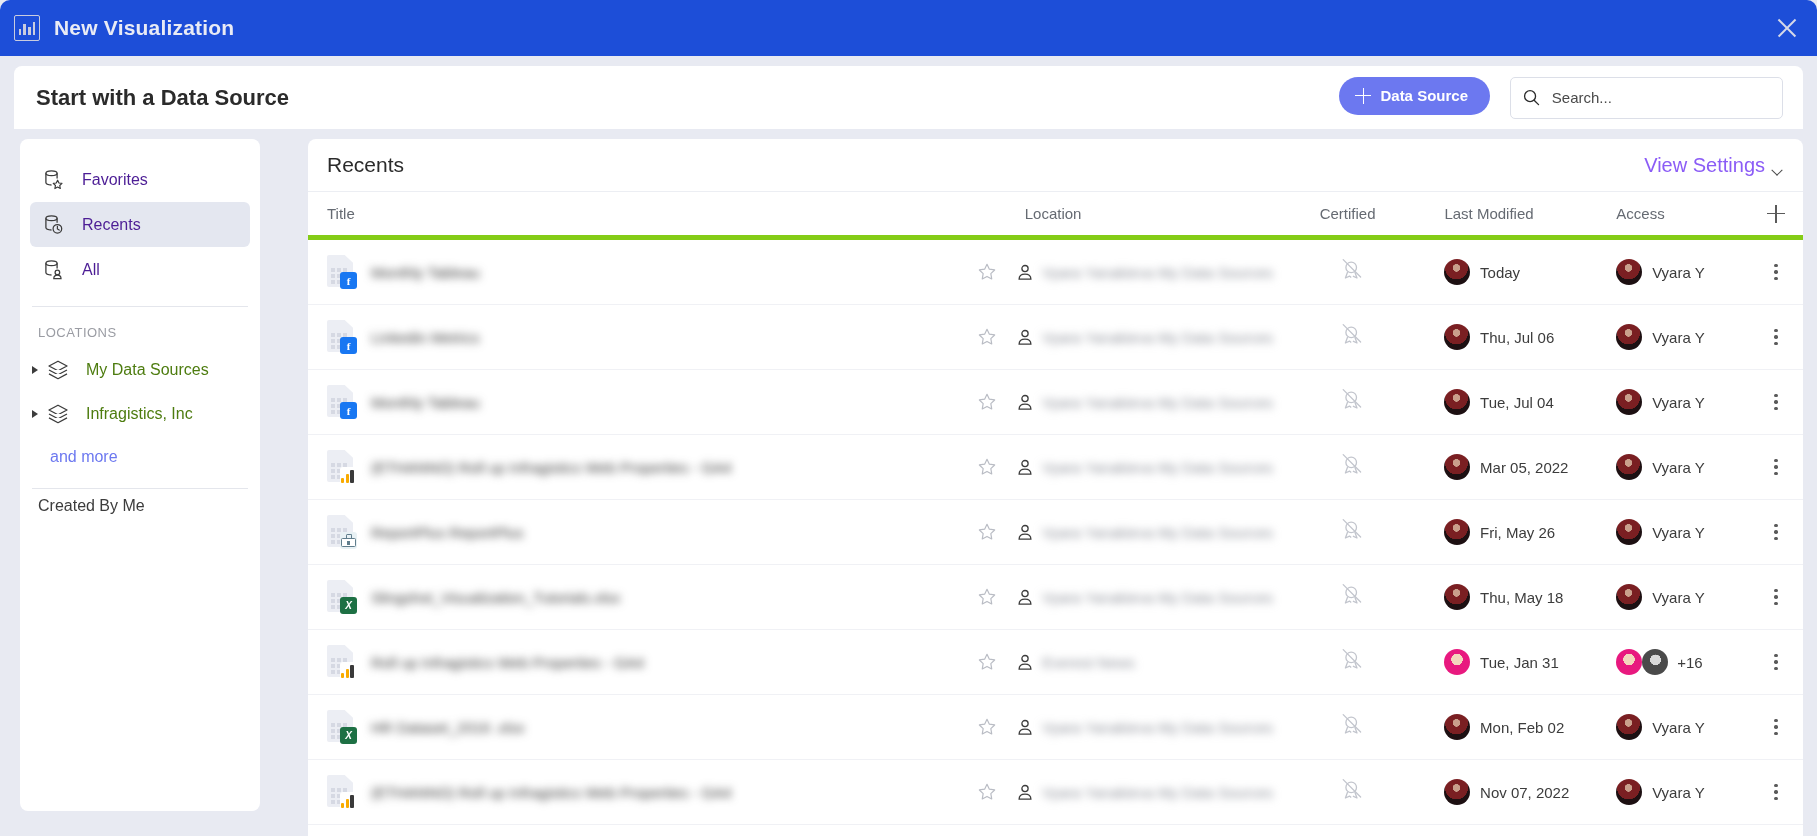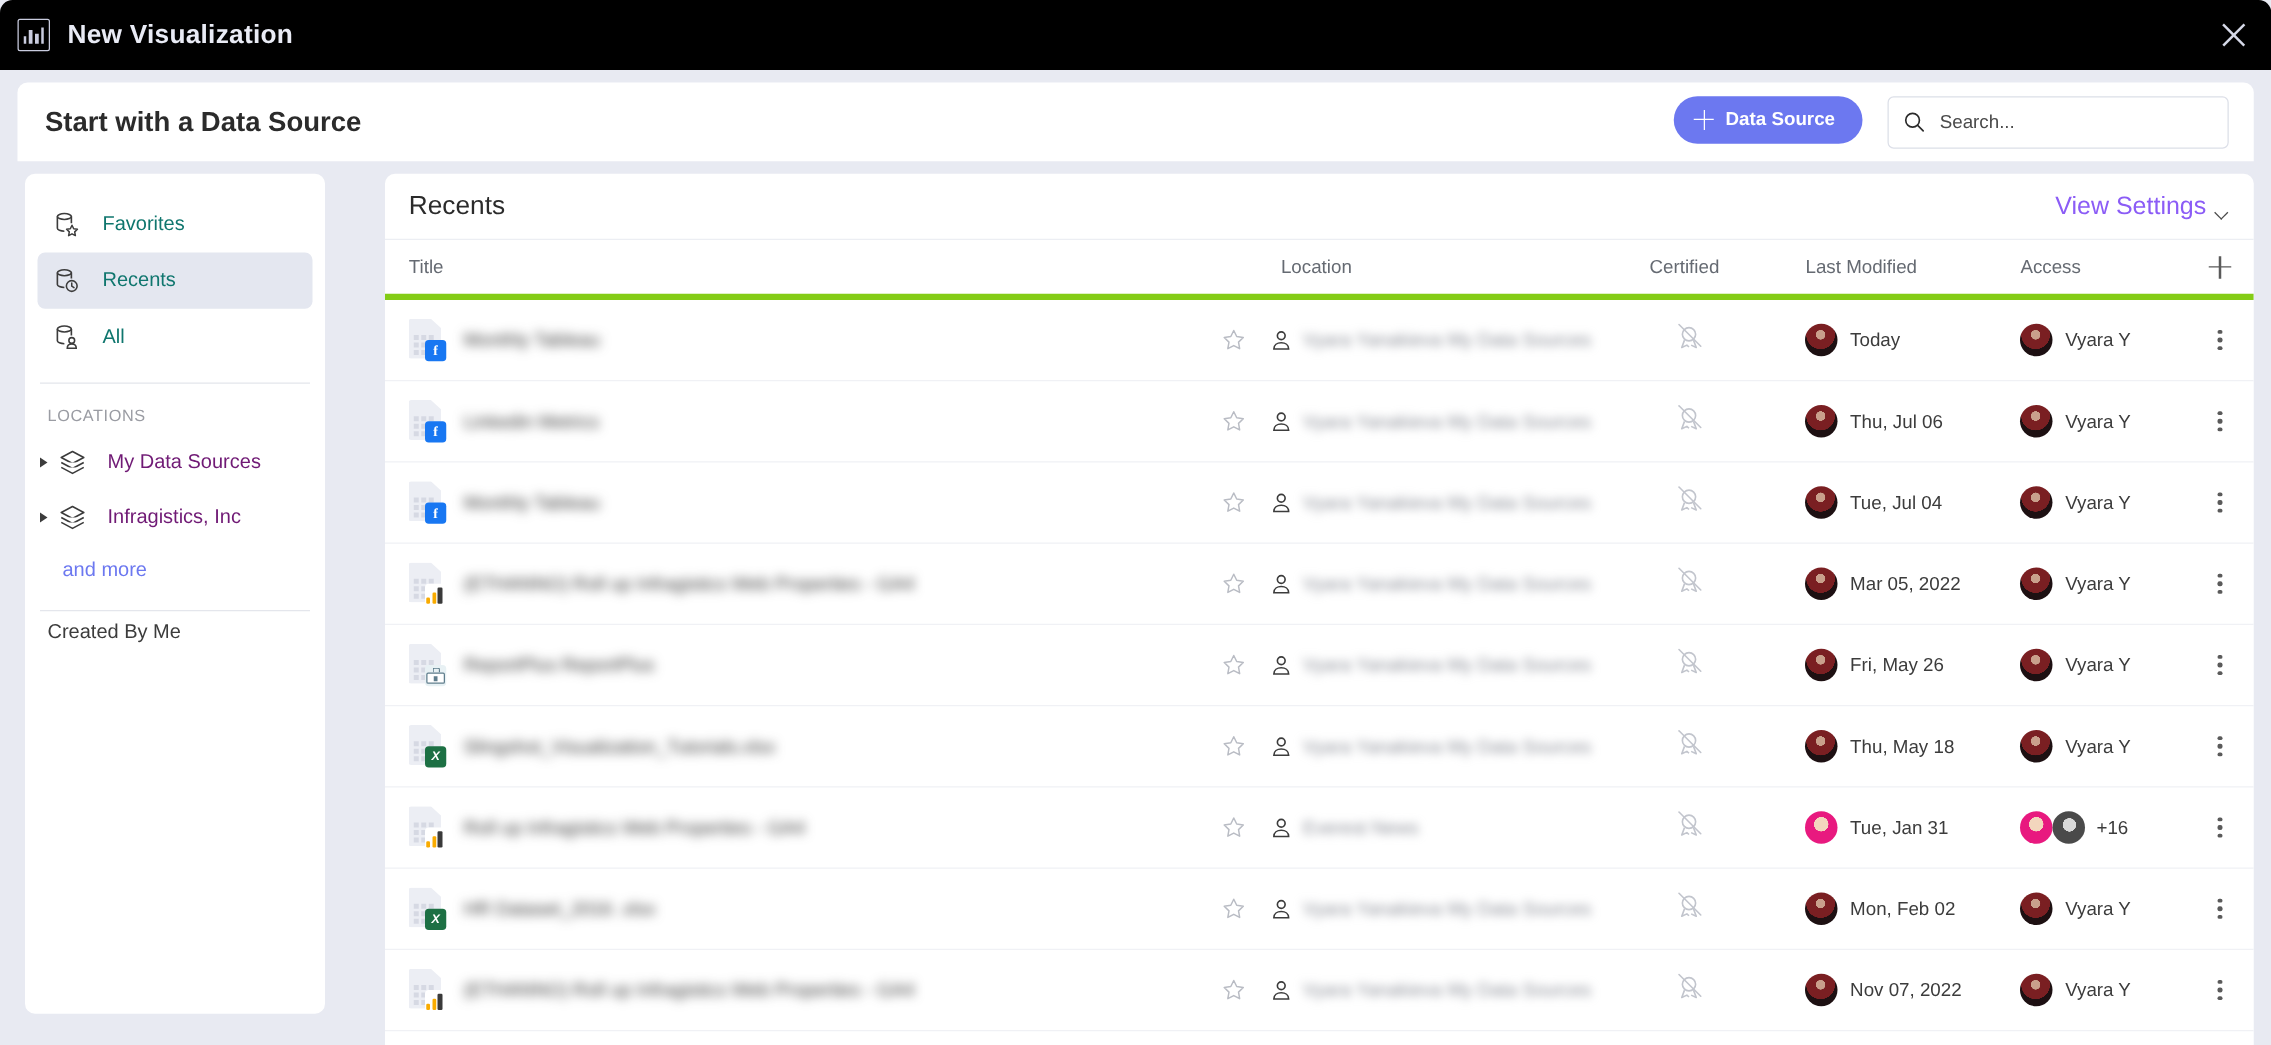--- a/index.html
+++ b/index.html
@@ -6,21 +6,21 @@
   html, body {
     width: 1817px; height: 836px;
     background: #e8eaf2;
     font-family: "Liberation Sans", sans-serif;
     overflow: hidden;
   }
 
   
   .titlebar {
     position: absolute; left: 0; top: 0; width: 1817px; height: 56px;
-    background: #000000;
+    background: #1d4ed8;
     border-top-left-radius: 10px; border-top-right-radius: 10px;
     display: flex; align-items: center;
   }
   .title-icon {
     width: 26px; height: 26px; margin-left: 14px;
     border: 1.6px solid #c9ccdf; border-radius: 2px;
     display: flex; align-items: flex-end; justify-content: center;
     gap: 2px; padding-bottom: 5px;
   }
   .title-icon i { display:block; width: 2.6px; background: #c9ccdf; }
@@ -84,37 +84,37 @@
   .sidebar {
     position: absolute; left: 20px; top: 139px; width: 240px; height: 672px;
     background: #fff; border-radius: 8px; overflow: hidden;
   }
   .nav-list { padding: 18px 10px 0 10px; }
   .nav-item {
     height: 45px; border-radius: 6px; padding: 0 12px;
     display: flex; align-items: center; gap: 16px; cursor: pointer;
   }
   .nav-item.active { background: #e4e7f0; }
-  .nav-label { font-size: 16px; color: #0f766e; }
+  .nav-label { font-size: 16px; color: #4c1d95; }
   .divider { height: 1px; background: #e4e6ec; margin: 14px 12px 0 12px; }
 
   .group-label {
     font-size: 13px; color: #9a9ca3; letter-spacing: .5px;
     padding: 18px 0 8px 18px;
   }
   .loc-item {
     height: 44px; padding: 0 12px; display: flex; align-items: center;
     gap: 8px; cursor: pointer;
   }
   .caret {
     width: 0; height: 0; border-left: 6px solid #3c3c3c;
     border-top: 4.5px solid transparent; border-bottom: 4.5px solid transparent;
     flex: 0 0 auto;
   }
-  .loc-label { font-size: 16px; color: #701a75; margin-left: 8px; }
+  .loc-label { font-size: 16px; color: #4d7c0f; margin-left: 8px; }
   .and-more {
     font-size: 16px; color: #6c78f0; padding: 12px 0 0 30px; cursor: pointer;
   }
   .filter-item { font-size: 16px; color: #3c3c3c; padding: 8px 0 0 18px; cursor: pointer; }
 
   
   .main {
     position: absolute; left: 308px; top: 139px; width: 1495px; height: 697px;
     background: #fff; border-radius: 8px 8px 0 0; overflow: hidden;
   }

